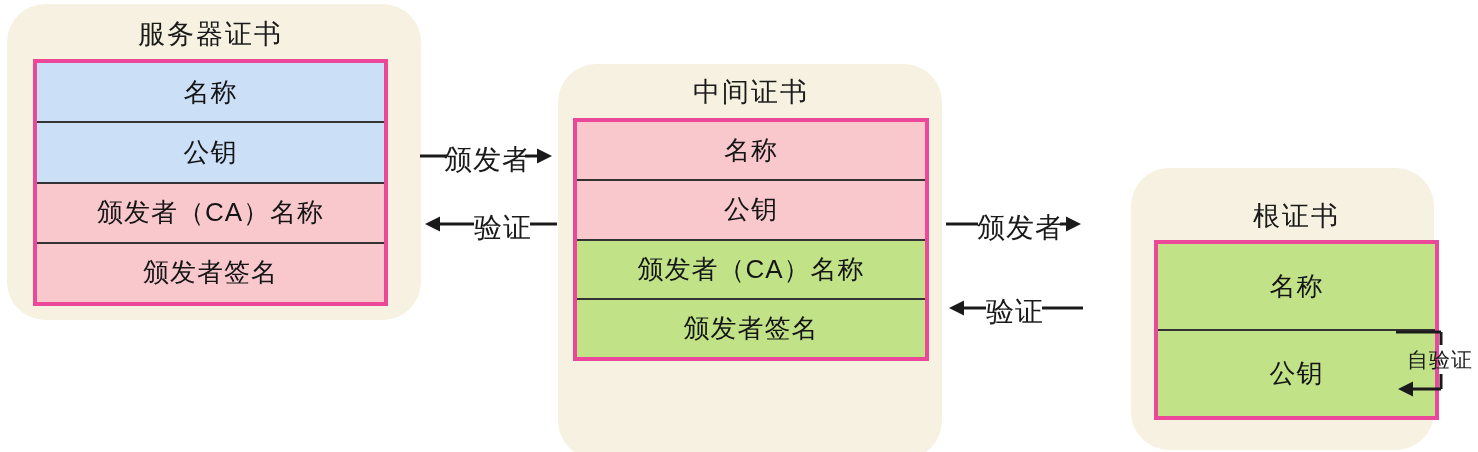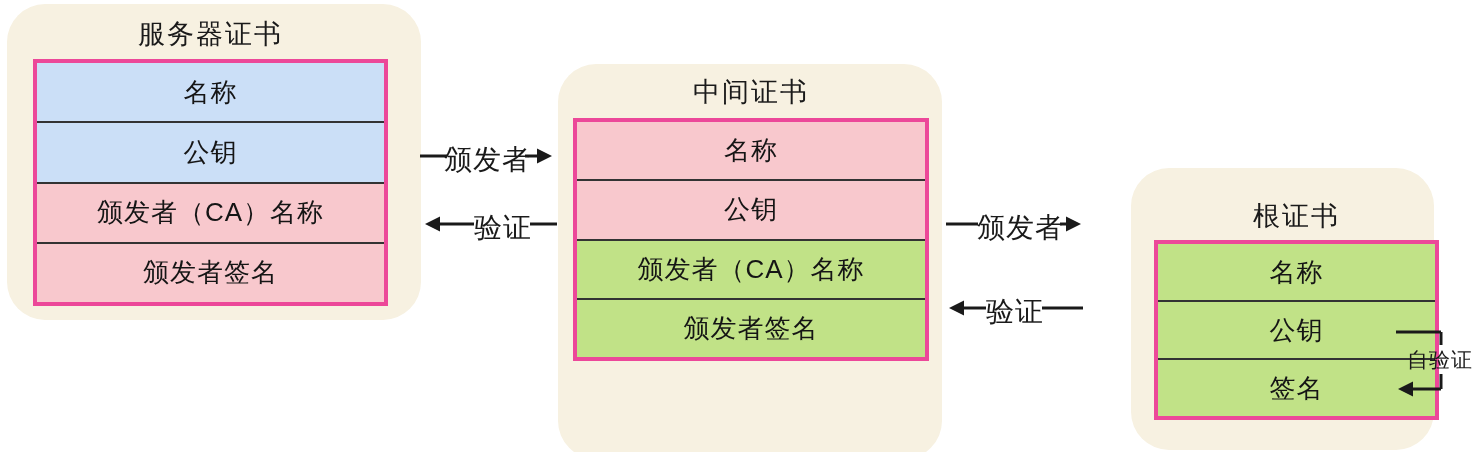--- a/index.html
+++ b/index.html
@@ -38,21 +38,20 @@
       <div class="cert-row" style="background: rgb(193, 226, 135);">颁发者（CA）名称</div>
       <div class="cert-row" style="background: rgb(193, 226, 135);">颁发者签名</div>
     </div>
   </div>
 
   <div class="card" style="left: 1087px; top: 168px; width: 303px; height: 282px; background: rgb(247, 241, 225); margin-left: 44px;">
     <div class="card-title" style="left:23px;top:30px;width:285px;">根证书</div>
     <div class="cert-table" style="left:23px;top:72px;width:285px;height:180px;">
       <div class="cert-row" style="background: rgb(193, 226, 135);">名称</div>
       <div class="cert-row" style="background: rgb(193, 226, 135);">公钥</div>
-      <div class="cert-row" style="background: rgb(193, 226, 135);">签名</div>
     </div>
   </div>
 
   <svg class="overlay" width="1478" height="452" viewBox="0 0 1478 452">
     <g stroke="#1a1a1a" stroke-width="3" fill="#1a1a1a">
 
       <line x1="420" y1="156" x2="447" y2="156"></line>
       <line x1="525" y1="156" x2="538" y2="156"></line>
       <path d="M552,156 L537,148.5 L537,163.5 Z" stroke="none"></path>
 

